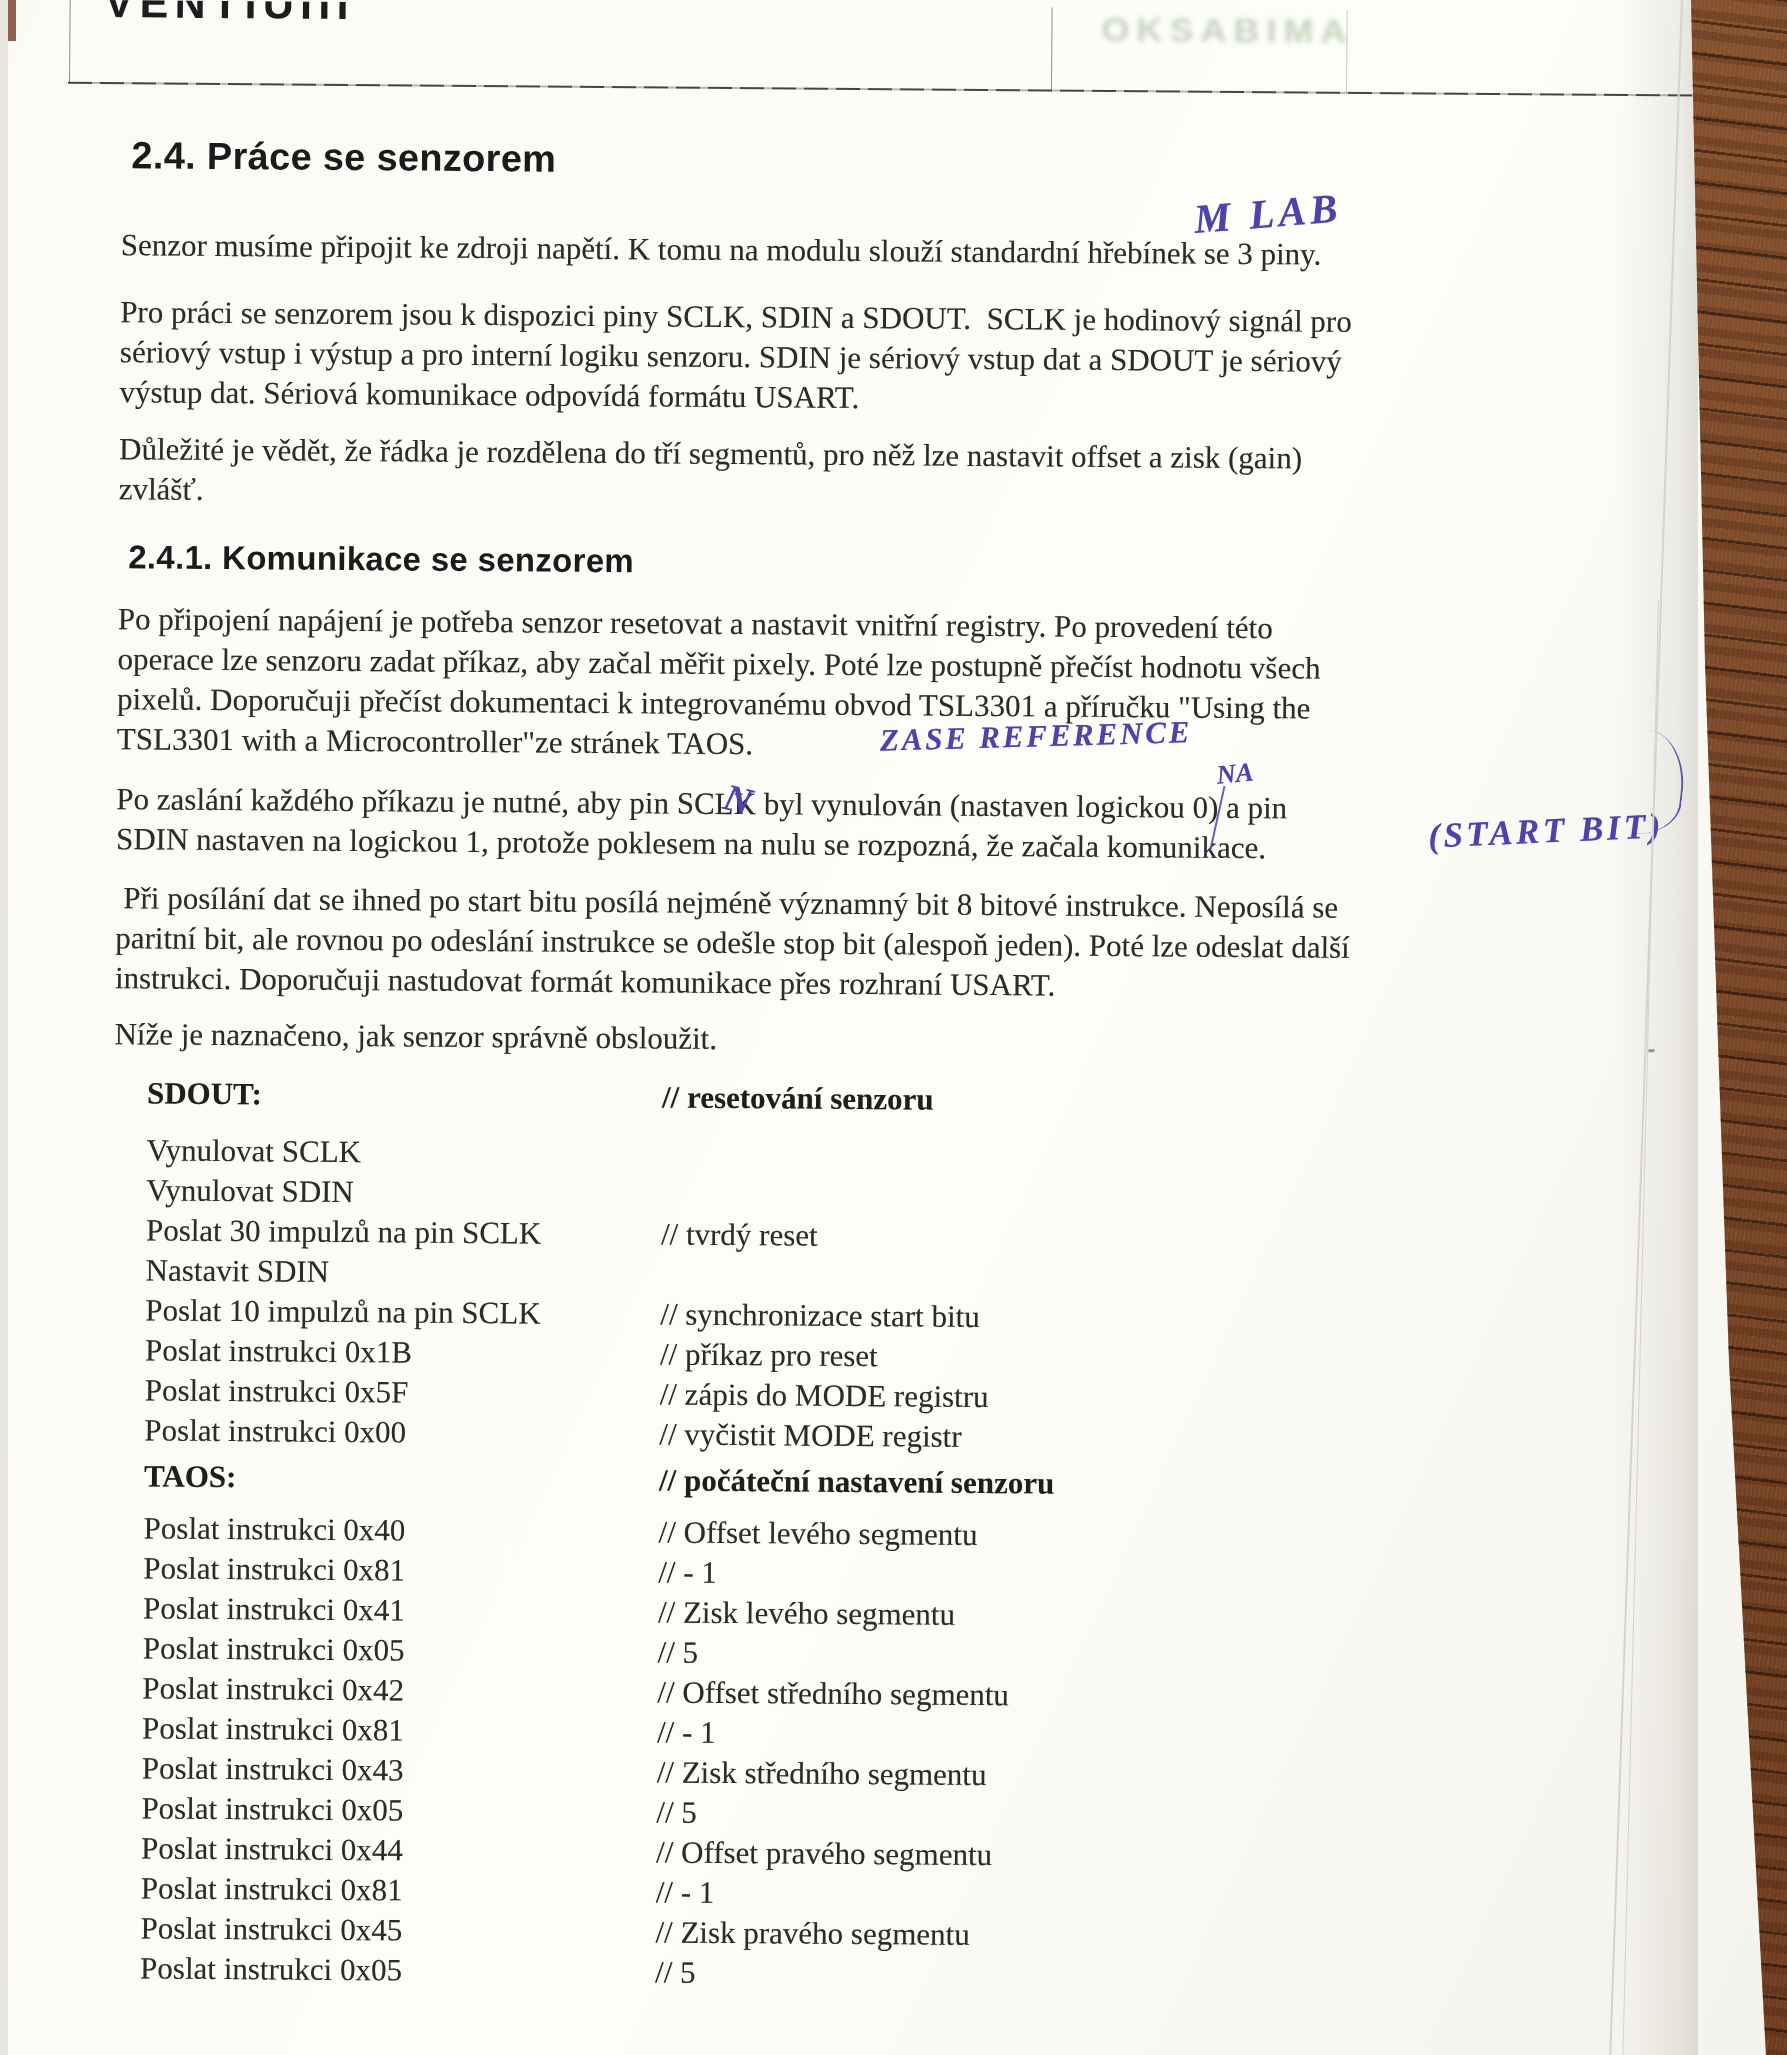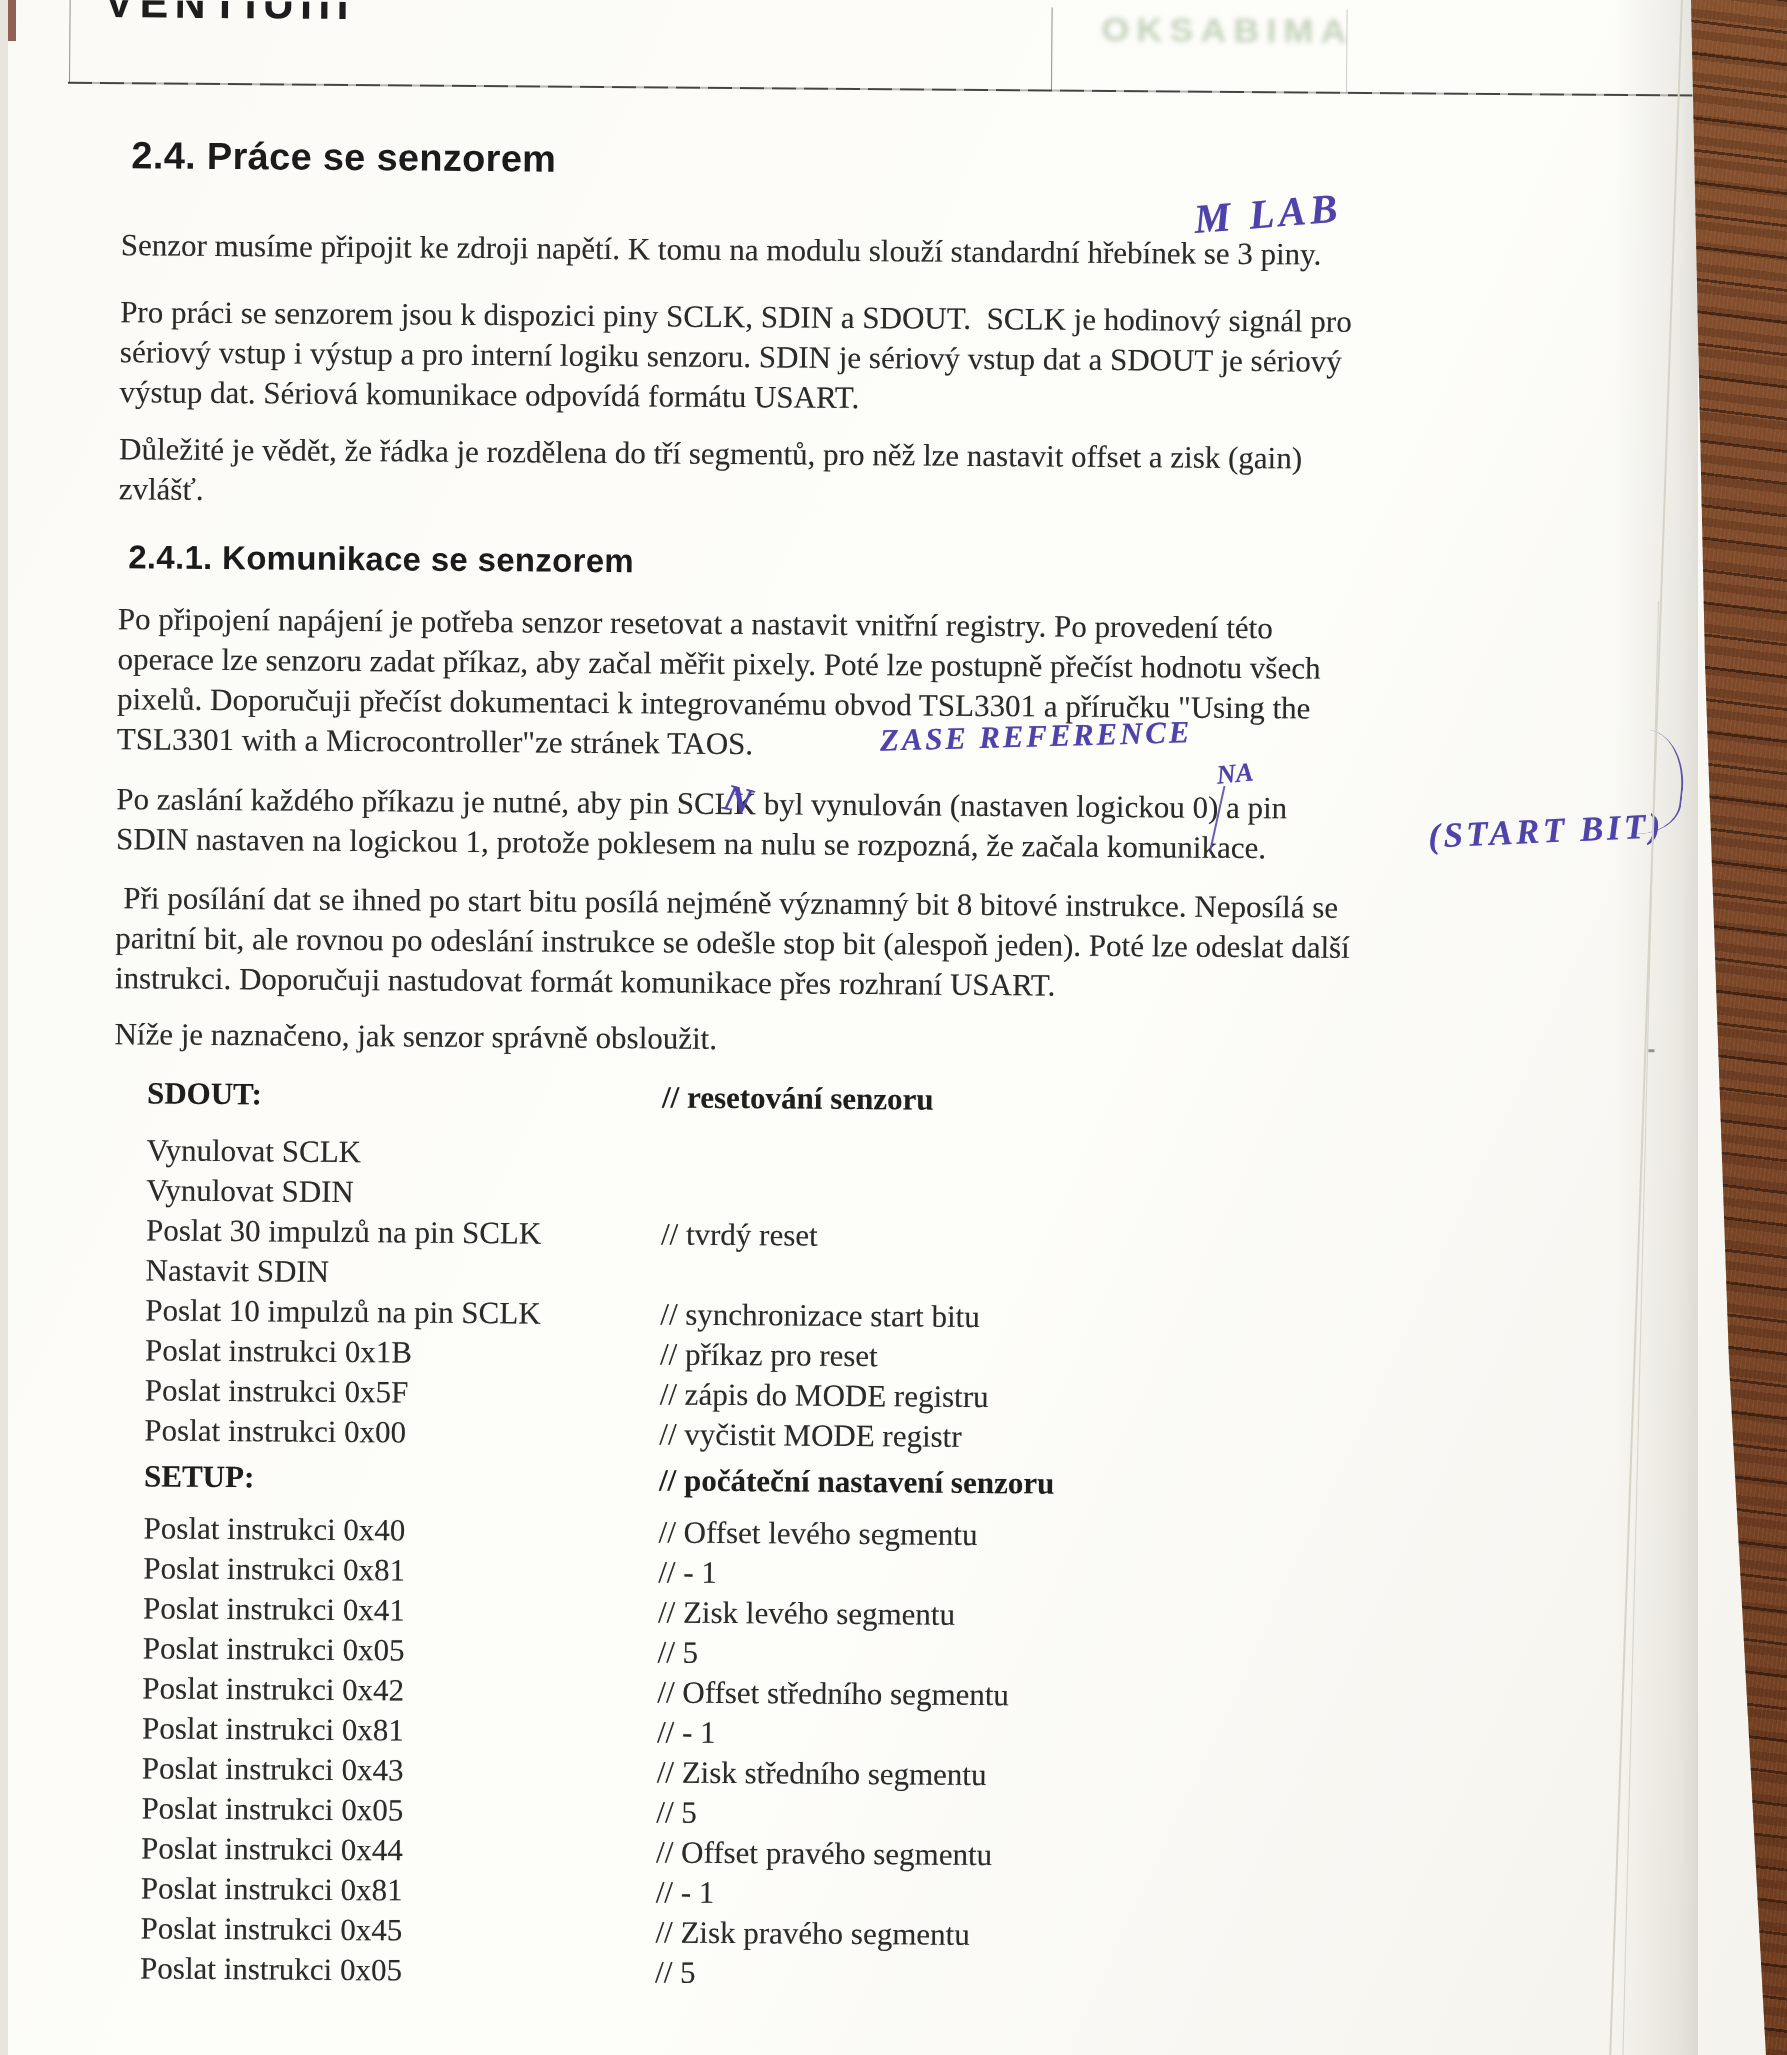--- a/index.html
+++ b/index.html
@@ -147,21 +147,21 @@
         </div>
         <div class="lrow">
           <span class="cmd">Poslat instrukci 0x5F</span>
           <span class="cmt">// zápis do MODE registru</span>
         </div>
         <div class="lrow">
           <span class="cmd">Poslat instrukci 0x00</span>
           <span class="cmt">// vyčistit MODE registr</span>
         </div>
         <div class="lrow bold" style="margin-top: 5.6px;">
-          <span class="cmd">SETUP:</span>
+          <span class="cmd">TAOS:</span>
           <span class="cmt">// počáteční nastavení senzoru</span>
         </div>
         <div class="lrow" style="margin-top: 12.6px;">
           <span class="cmd">Poslat instrukci 0x40</span>
           <span class="cmt">// Offset levého segmentu</span>
         </div>
         <div class="lrow">
           <span class="cmd">Poslat instrukci 0x81</span>
           <span class="cmt">// - 1</span>
         </div>

